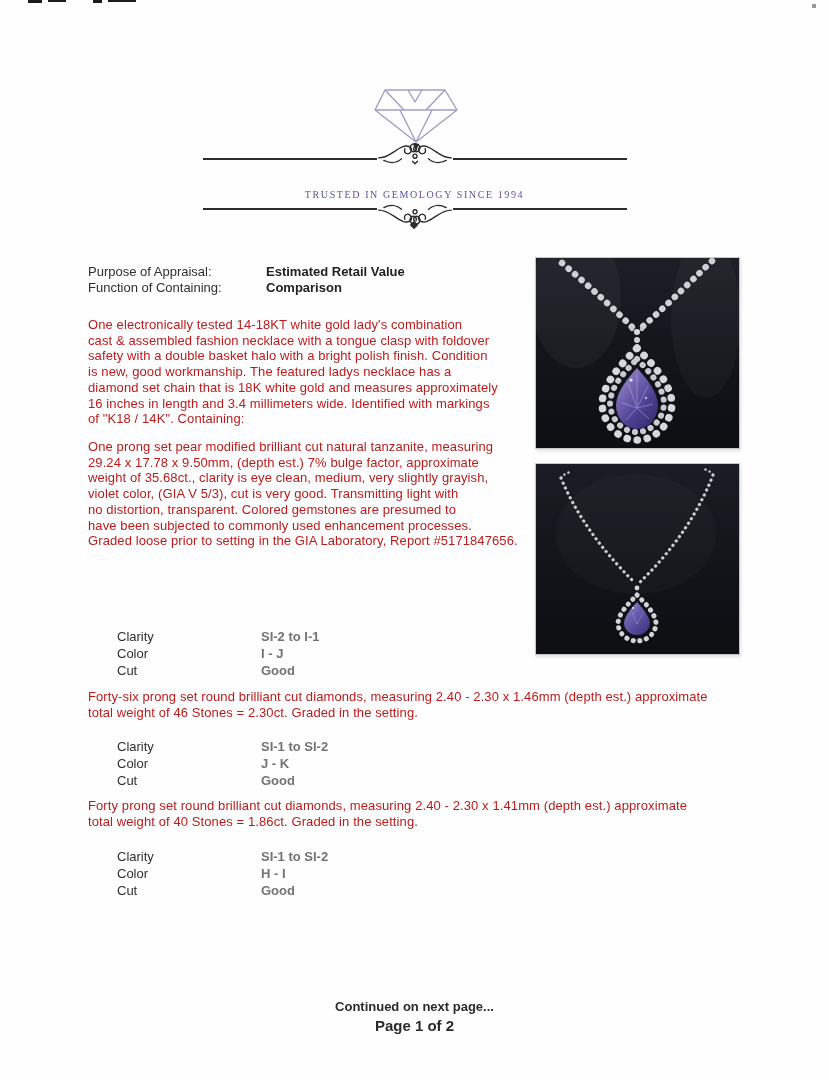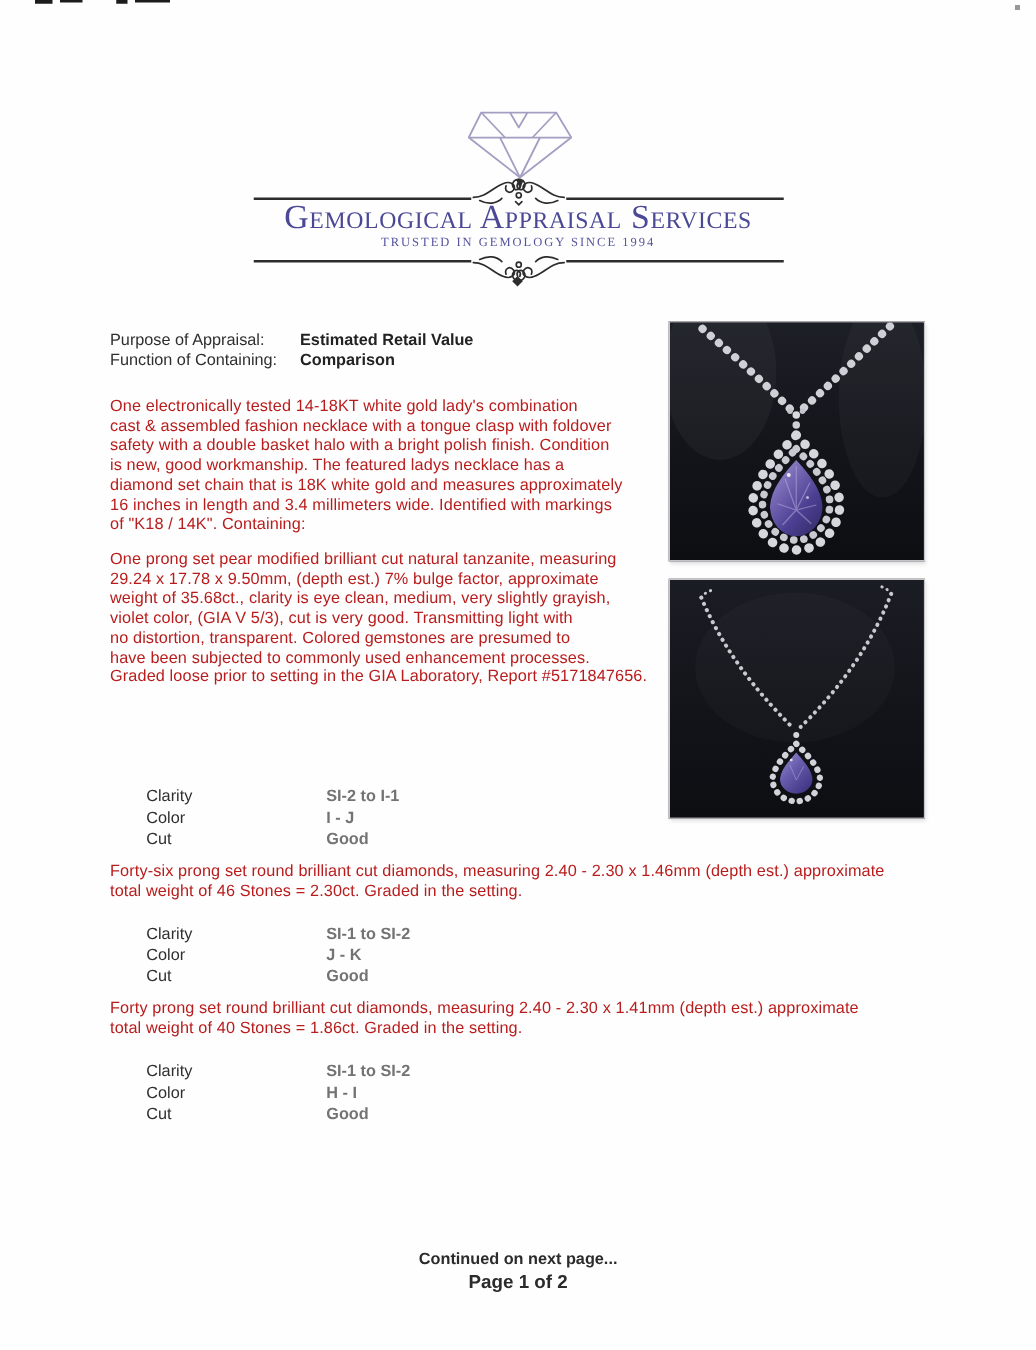--- a/index.html
+++ b/index.html
@@ -26,21 +26,21 @@
     font-family:"Liberation Serif",serif;font-variant:small-caps;
     font-size:27px;line-height:30px;font-weight:500;letter-spacing:0.5px;color:#4b4996;
   }
   .brand-tagline{
     position:absolute;left:0;top:187px;width:829px;text-align:center;
     font-family:"Liberation Serif",serif;text-transform:uppercase;
     font-size:10px;line-height:15px;letter-spacing:1.6px;color:#55539c;
   }
   
   .meta{position:absolute;left:88px;top:264px;font-size:13px;line-height:16px;}
-  .meta-row{display:flex;}
+  .meta-row{display:flex;gap:26px;}
   .meta-label{width:152px;}
   .meta-value{font-weight:bold;color:#222;}
   .para{
     position:absolute;left:88px;font-size:13px;line-height:15.7px;
     white-space:pre-line;color:#b91c1c;letter-spacing:0.1px;
   }
   .para.narrow{width:470px;}
   .para.wide{width:700px;}
   .gtable{position:absolute;left:117px;font-size:13px;line-height:17px;}
   .grow{display:flex;}
@@ -90,21 +90,20 @@
         <path d="M82,27 C74,31 66,30 61,25"></path>
         <path d="M45,7 C40,7 37,12 41,16 C44,18 48,15 46,11"></path>
         <path d="M45,7 C50,7 53,12 49,16 C46,18 42,15 44,11"></path>
         <circle cx="45" cy="22" r="2.4"></circle>
         <path d="M42,28 L45,31 L48,28"></path>
       </g>
     </svg>
     <div class="rule"></div>
   </div>
 
-  <div class="brand-title">Gemological Appraisal Services</div>
   <div class="brand-tagline">TRUSTED IN GEMOLOGY SINCE 1994</div>
 
   <div class="flourish bottom">
     <div class="rule"></div>
     <svg class="swirl flip" width="76" height="34" viewBox="0 0 90 34">
       <g fill="none" stroke="#2d2d2d" stroke-width="1.6" stroke-linecap="round">
         <path d="M2,24 C14,24 20,15 30,11 C37,8 43,12 40,17 C37,21 31,19 33,13"></path>
         <path d="M8,27 C16,31 24,30 29,25"></path>
         <path d="M88,24 C76,24 70,15 60,11 C53,8 47,12 50,17 C53,21 59,19 57,13"></path>
         <path d="M82,27 C74,31 66,30 61,25"></path>

